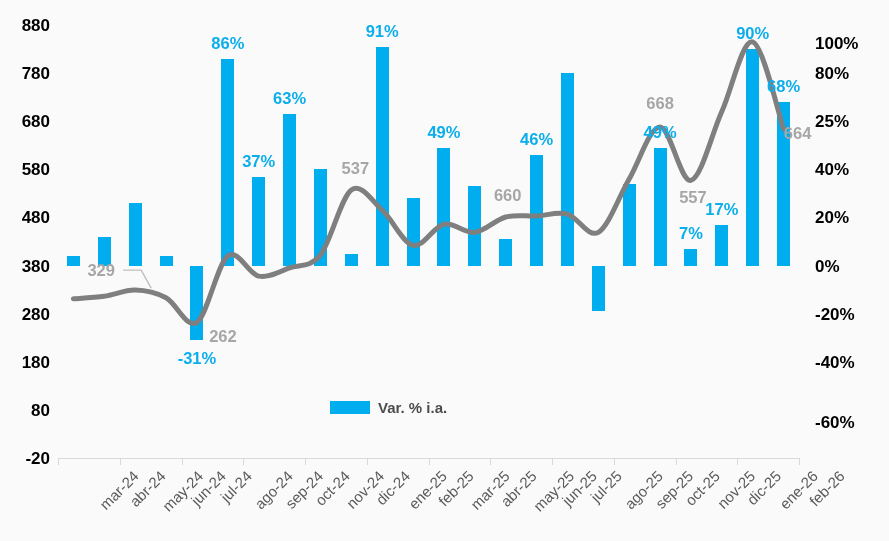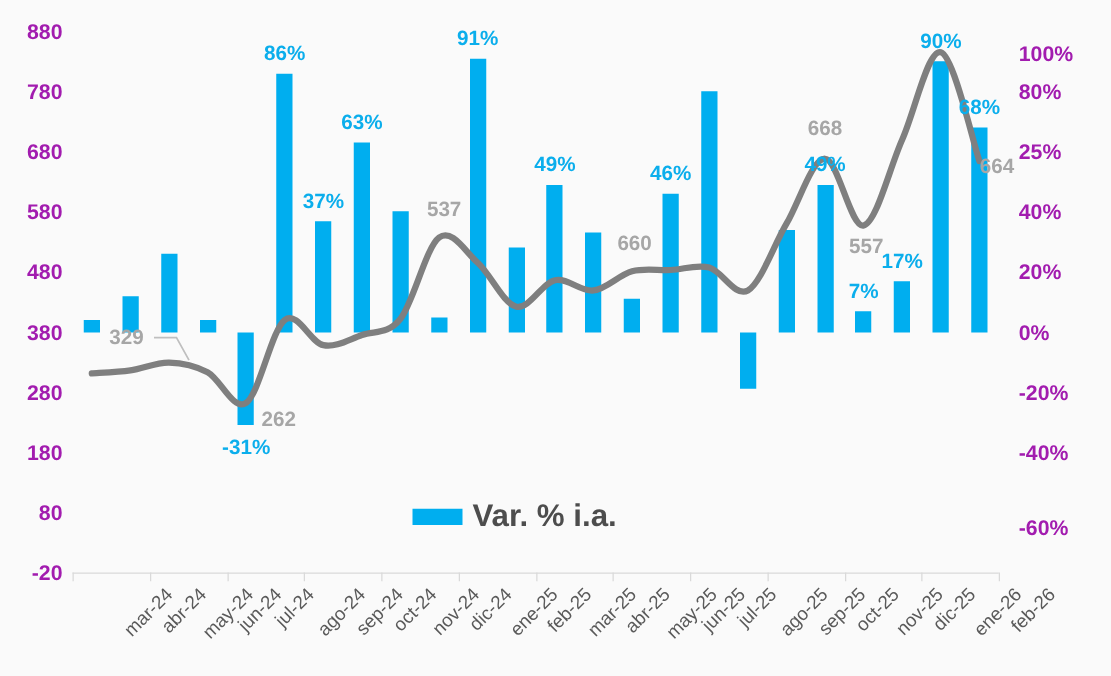--- a/index.html
+++ b/index.html
@@ -16,21 +16,21 @@
     height: 541px;
     background: #fafafa;
     overflow: hidden;
   }
 
   
   .axis-label {
     position: absolute;
     font-weight: bold;
     font-size: 17px;
-    color: #a21caf;
+    color: #000000;
     white-space: nowrap;
     line-height: 1;
   }
   .axis-left  { text-align: right; right: 839px; }
   .axis-right { text-align: left;  left: 815px; }
 
   
   #plot {
     position: absolute;
     left: 58px;
@@ -123,21 +123,21 @@
   }
   .legend-swatch-line {
     width: 40px;
     height: 5px;
     background: #7f7f7f;
     border-radius: 3px;
     display: inline-block;
   }
   .legend-text {
     font-weight: bold;
-    font-size: 25px;
+    font-size: 15px;
     color: #4d4d4d;
     white-space: nowrap;
   }
 </style>
 </head>
 <body>
 
 <div id="chart-root">
 
   <div id="left-axis">

